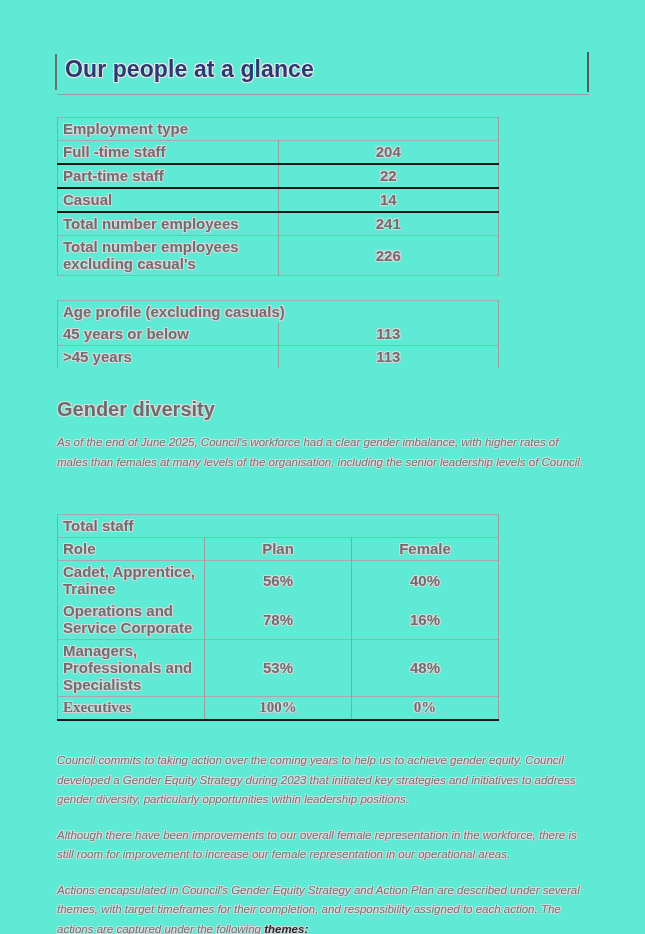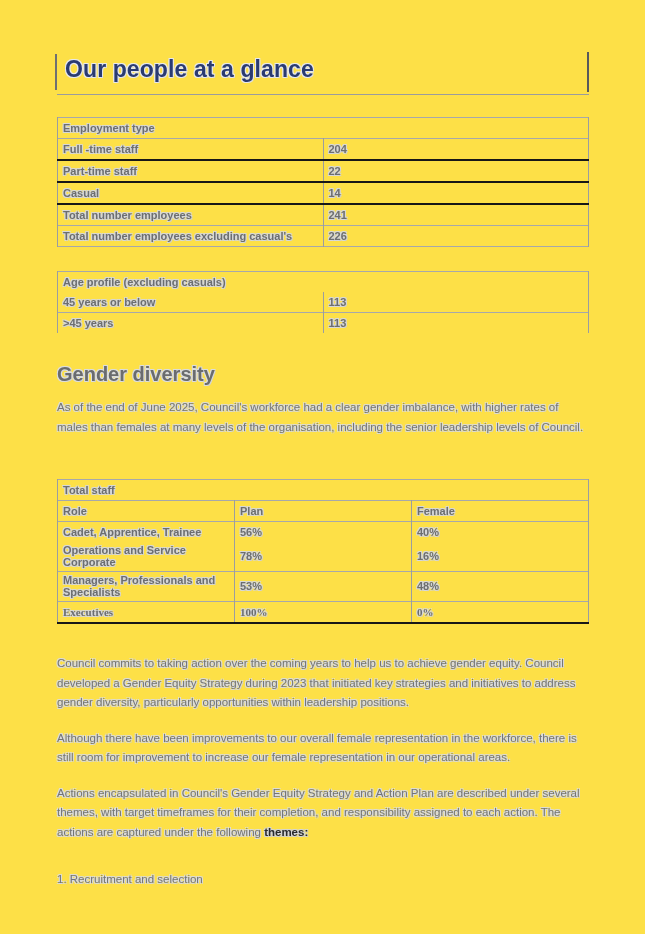--- a/index.html
+++ b/index.html
@@ -15,21 +15,21 @@
     font-family: "Liberation Sans", sans-serif;
     -webkit-font-smoothing: none;
   }
 
   
   .page {
     position: absolute;
     left: 0; top: 0;
     width: 645px;
     height: 934px;
-    background: #fde047;
+    background: #5eead4;
   }
 
   .content {
     position: absolute;
     left: 57px;
     top: 52px;
     width: 532px;
   }
 
   
@@ -66,43 +66,43 @@
     padding-left: 8px;
     text-shadow:
       -1px -1px 0 #e8e9ea,
        1px -1px 0 #e8e9ea,
       -1px  1px 0 #e8e9ea,
        1px  1px 0 #dedfe0;
   }
 
   
   table.doc-table {
-    width: 532px;
+    width: 442px;
     border-collapse: collapse;
     table-layout: fixed;
-    font-size: 11px;
+    font-size: 15px;
   }
   table.doc-table td,
   table.doc-table th {
     padding: 2px 5px 3px 5px;
     vertical-align: middle;
     font-weight: bold;
     color: #6c6e70;
     text-shadow:
       -1px -1px 0 #d7d8d9,
        1px -1px 0 #d7d8d9,
       -1px  1px 0 #d7d8d9,
        1px  1px 0 #cfd0d1;
     border-left: 1px solid #9b9d9f;
     border-right: 1px solid #9b9d9f;
     text-align: left;
     height: 15px;
   }
   table.doc-table .num {
-    text-align: left;
+    text-align: center;
   }
   .rule-light { border-top: 1px solid #a6a8aa; }
   .rule-dark  { border-top: 2px solid #171717; }
   .rule-top   { border-top: 1px solid #a6a8aa; }
   .rule-bot   { border-bottom: 1px solid #a6a8aa; }
   .rule-bot-dark { border-bottom: 2px solid #171717; font-family: Liberation Serif, serif; }
 
   .tbl-head td {
     color: #d3d4d5;
     text-shadow:
@@ -150,20 +150,21 @@
   p.body-text {
     font-size: 11.5px;
     line-height: 19.5px;
     margin: 0 0 16px 0;
     color: #727476;
     text-shadow:
       -1px -1px 0 #dbdcdd,
        1px -1px 0 #dbdcdd,
       -1px  1px 0 #dbdcdd,
        1px  1px 0 #d1d2d3;
+    font-style: italic;
   }
   p.body-text.tight { margin-bottom: 28px; }
   p.list-item {
     font-size: 11.5px;
     line-height: 19px;
     margin: 0;
     color: #727476;
     text-shadow:
       -1px -1px 0 #dbdcdd,
        1px -1px 0 #dbdcdd,

